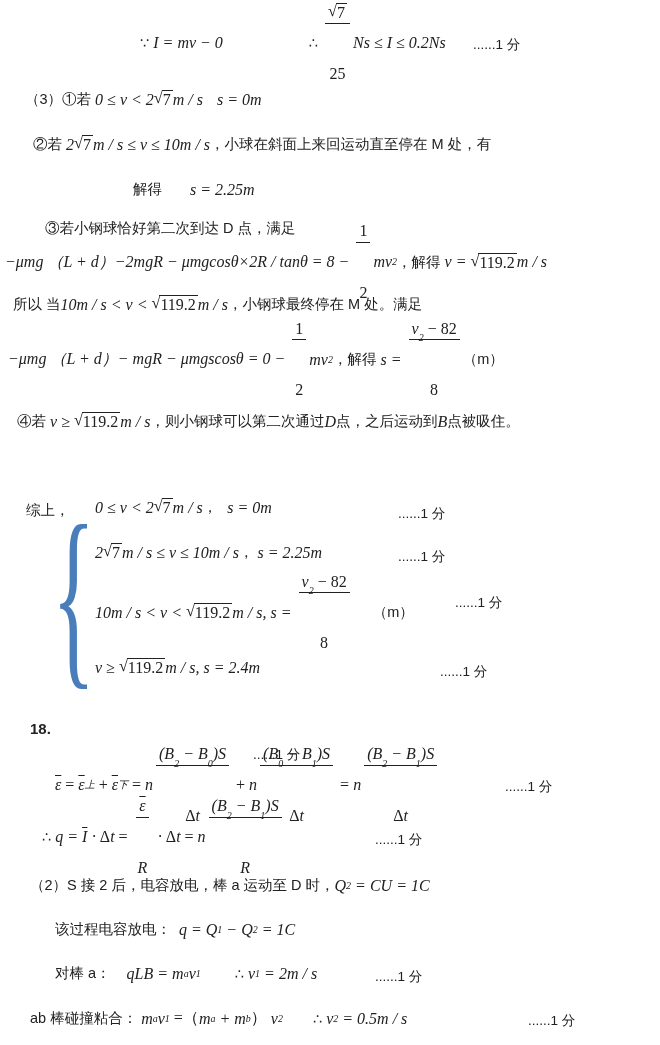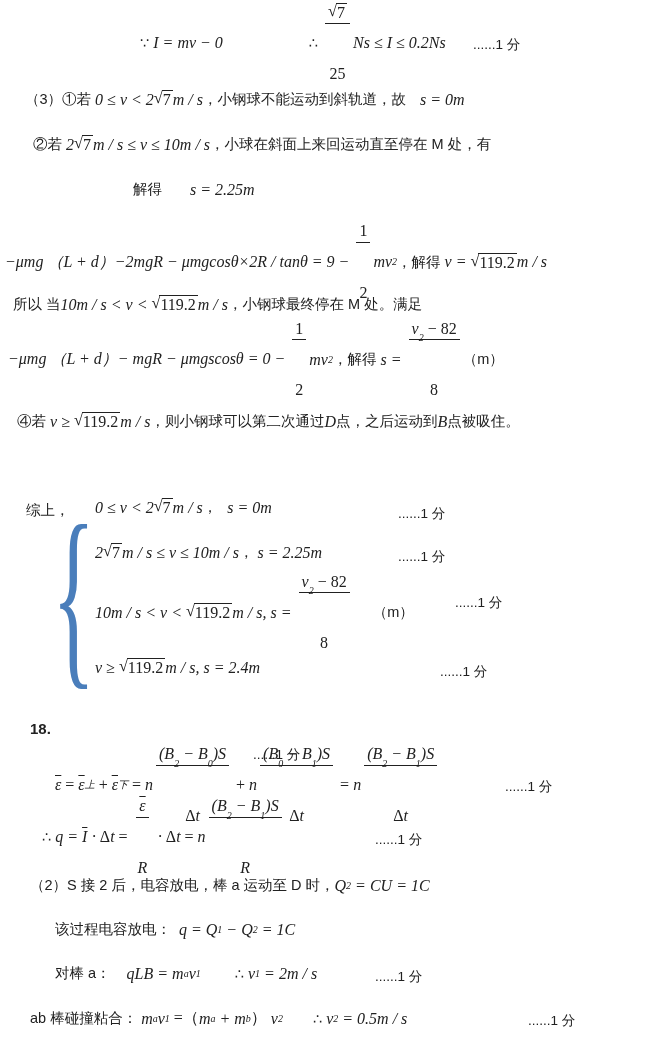--- a/index.html
+++ b/index.html
@@ -38,39 +38,41 @@
       <span class="frac"><span class="num"><span class="sqrt"><span class="rad">√</span><span class="vinc"><span class="mt">7</span></span></span></span><span class="den"><span class="mt">25</span></span></span>
       <span class="it">Ns ≤ I ≤ 0.2Ns</span>
     </div>
   <span class="score" style="left:473px;top:36px">......1 分</span>
 
   <div class="line" style="left:25px;top:90px">
       <span class="rm">（3）①若 </span>
       <span class="it">0 ≤ v &lt; 2</span>
       <span class="sqrt"><span class="rad">√</span><span class="vinc"><span class="mt">7</span></span></span>
       <span class="it">m / s</span>
-      <span class="rm">，小钢球不能运动到斜轨道，故</span>
       <span class="gap" style="width: 14px;"></span>
       <span class="it">s = 0m</span>
     </div>
   <div class="line" style="left:33px;top:135px">
       <span class="rm">②若 </span>
       <span class="it">2</span>
       <span class="sqrt"><span class="rad">√</span><span class="vinc"><span class="mt">7</span></span></span>
       <span class="it">m / s ≤ v ≤ 10m / s</span>
       <span class="rm">，小球在斜面上来回运动直至停在 M 处，有</span>
     </div>
   <div class="line" style="left:75px;top:180px">
       <span class="gap" style="width: 58px;"></span>
       <span class="rm">解得</span>
       <span class="gap" style="width: 28px;"></span>
       <span class="it">s = 2.25m</span>
     </div>
+  <div class="line" style="left:45px;top:219px">
+      <span class="rm">③若小钢球恰好第二次到达 D 点，满足</span>
+    </div>
   <div class="line" style="left:5px;top:238px;height:48px">
-      <span class="it">−μmg （L + d）−2mgR − μmgcosθ×2R / tanθ = 9 − </span>
+      <span class="it">−μmg （L + d）−2mgR − μmgcosθ×2R / tanθ = 8 − </span>
       <span class="frac"><span class="num"><span class="mt">1</span></span><span class="den"><span class="mt">2</span></span></span>
       <span class="it">mv</span>
       <sup>2</sup>
       <span class="rm">，解得 </span>
       <span class="it">v = </span>
       <span class="sqrt"><span class="rad">√</span><span class="vinc"><span class="mt">119.2</span></span></span>
       <span class="it">m / s</span>
     </div>
   <div class="line" style="left:13px;top:295px">
       <span class="rm">所以 当</span>

